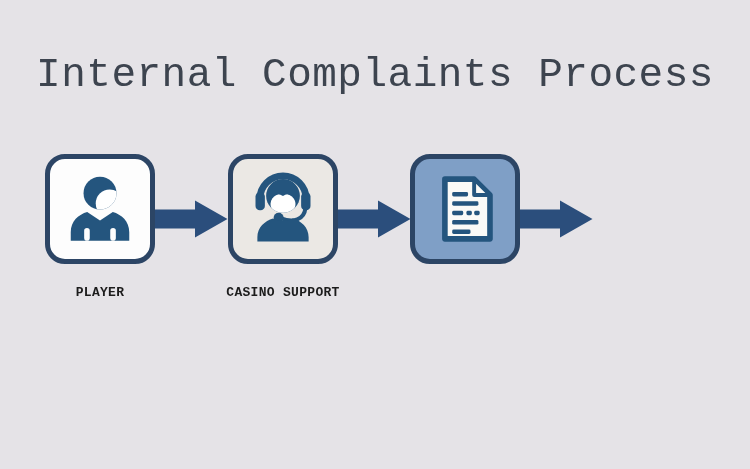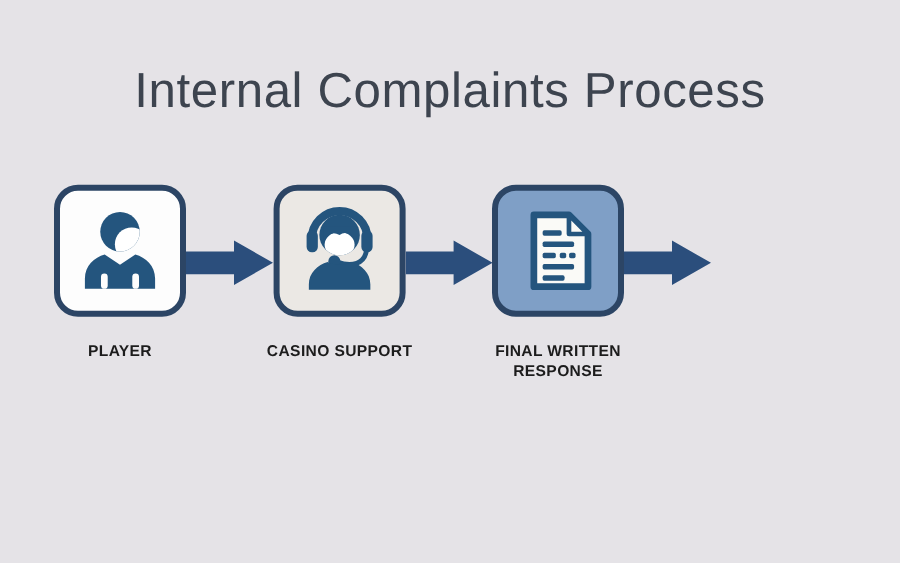--- a/index.html
+++ b/index.html
@@ -1,21 +1,21 @@
 <!DOCTYPE html>
 <html style="--bg: #e5e3e7; --title-color: #3d444f; --label-color: #1c1c1c; --icon-navy: #24557e; --border-navy: #2c4565; --arrow-navy: #2b4e7c; --fill-white: #fdfdfd; --fill-gray: #ebe8e4; --fill-blue: #7f9fc6;"><head>
 <meta charset="utf-8">
 <style>
   html,body{margin:0;padding:0;}
   body{
     width:750px;height:469px;overflow:hidden;
     background:var(--bg,#e5e3e7);
     font-family:"Liberation Sans","DejaVu Sans",sans-serif;
   }
-  .canvas{position:relative;width:750px;height:469px;}
+  .canvas{position:relative;width:750px;height:469px;font-family:Liberation Mono, monospace;}
   .title{
     position:absolute;top:52px;left:0;width:750px;margin:0;
     text-align:center;
     font-size:41px;font-weight:300;letter-spacing:0.5px;
     color:var(--title-color,#3d444f);
   }
   .step{position:absolute;top:154px;width:126px;}
   .box{
     box-sizing:border-box;width:110px;height:110px;margin:0 auto;
     border:5px solid var(--border-navy,#2c4565);
@@ -101,21 +101,20 @@
           <rect x="21.5" y="18" width="13" height="3.7" rx="1.2"></rect>
           <rect x="21.5" y="25.7" width="21.5" height="3.7" rx="1.2"></rect>
           <rect x="21.5" y="33.4" width="9" height="3.7" rx="1.2"></rect>
           <rect x="33.2" y="33.4" width="4.4" height="3.7" rx="1.2"></rect>
           <rect x="39.6" y="33.4" width="4.4" height="3.7" rx="1.2"></rect>
           <rect x="21.5" y="41.1" width="21.5" height="3.7" rx="1.2"></rect>
           <rect x="21.5" y="48.8" width="15" height="3.7" rx="1.2"></rect>
         </g>
       </svg>
     </div>
-    <div class="step-label">FINAL WRITTEN RESPONSE</div>
   </div>
 
   <svg class="arrow" style="left:520px" viewBox="0 0 73 38">
     <path d="M0 9.5 H40 V0.5 L72.5 19 L40 37.5 V28.5 H0 Z" fill="var(--arrow-navy,#2b4e7c)"></path>
   </svg>
 
 
 </div>
 
 </body></html>

